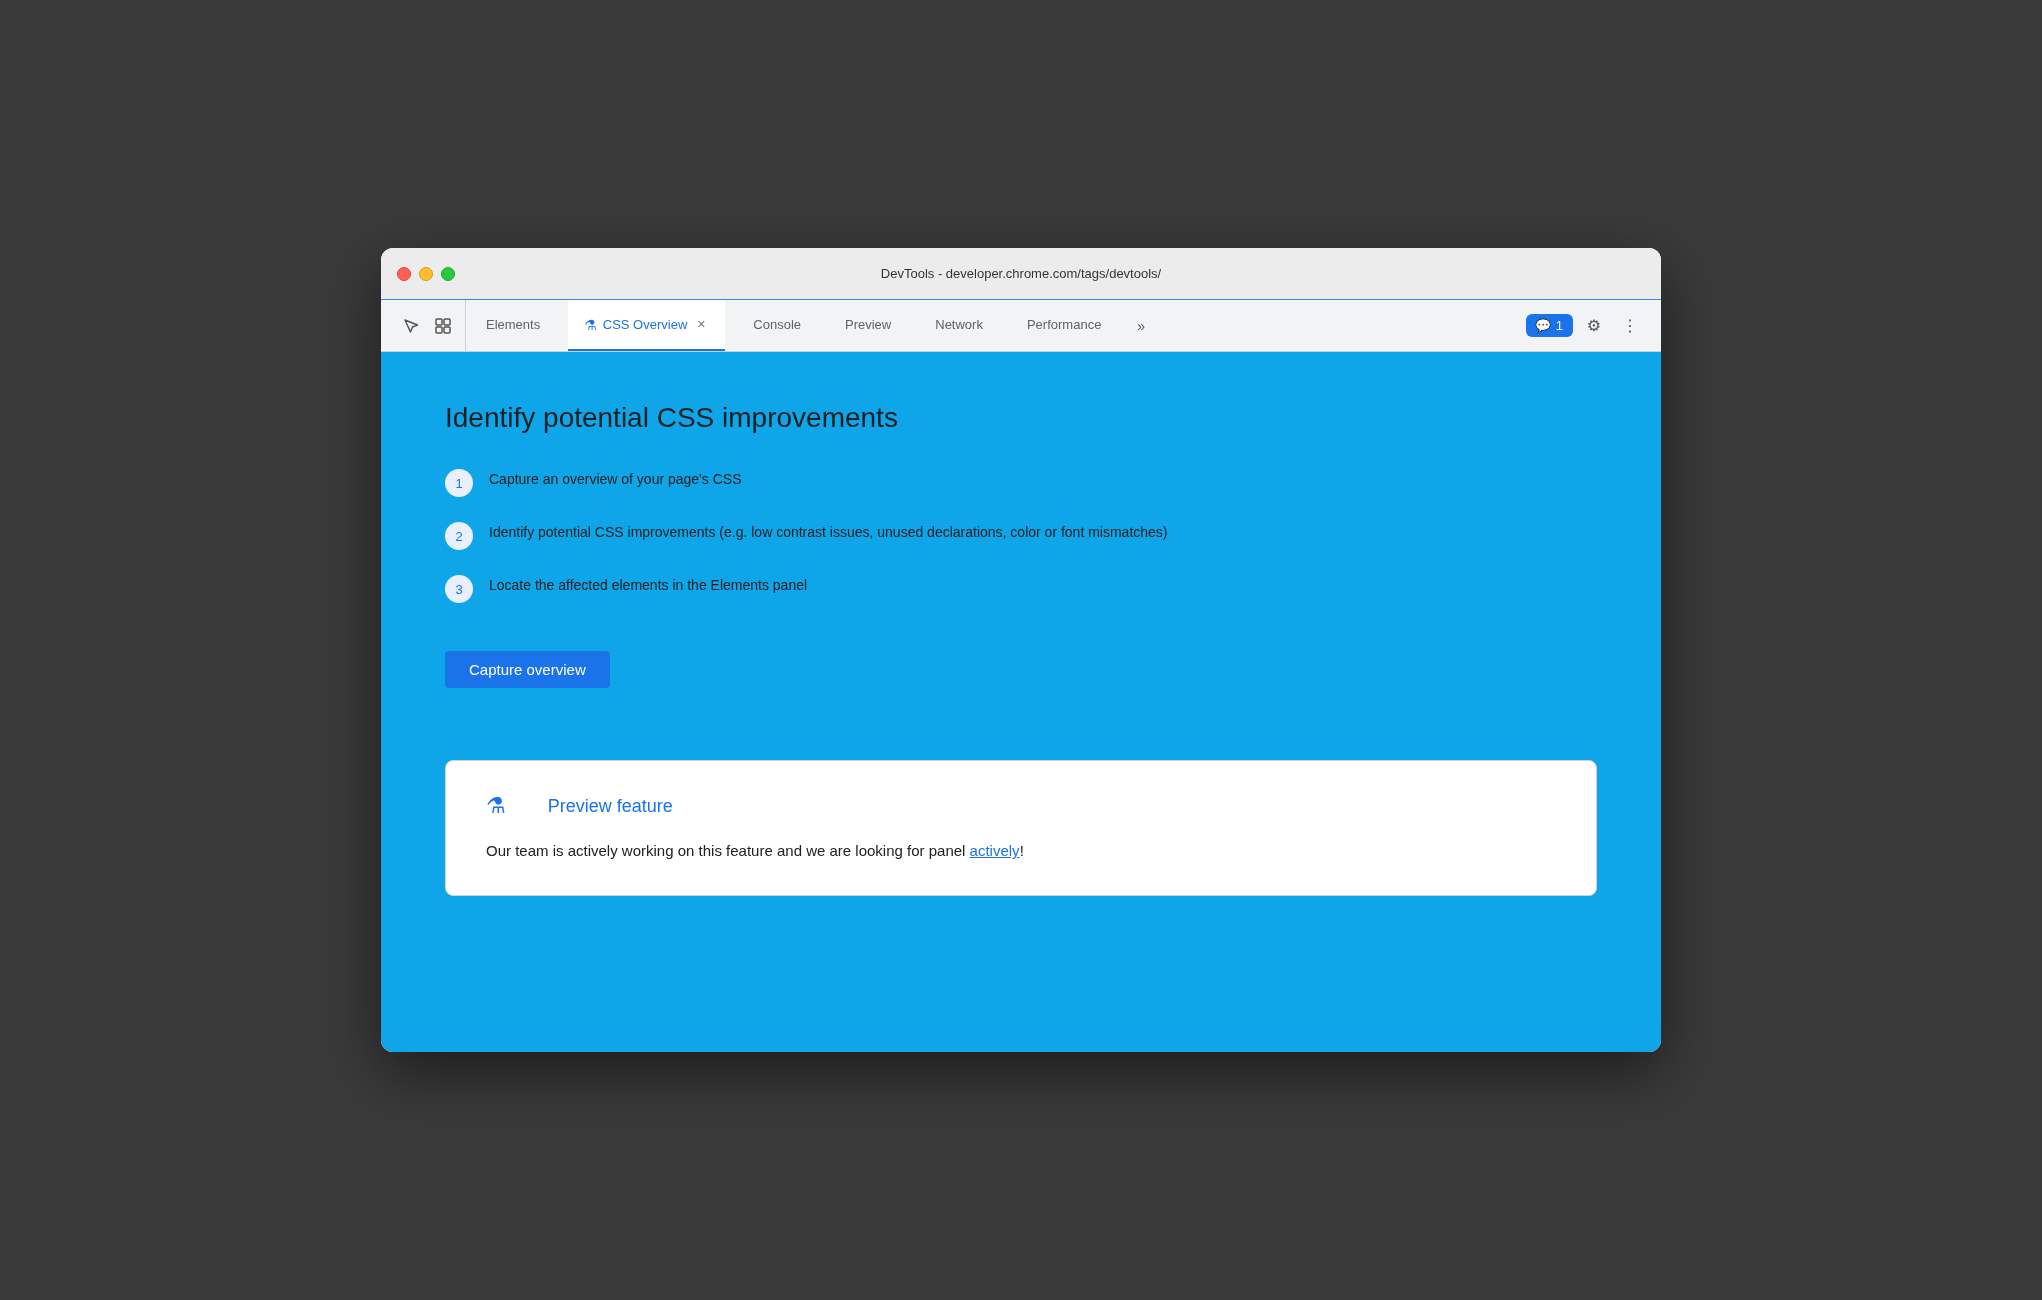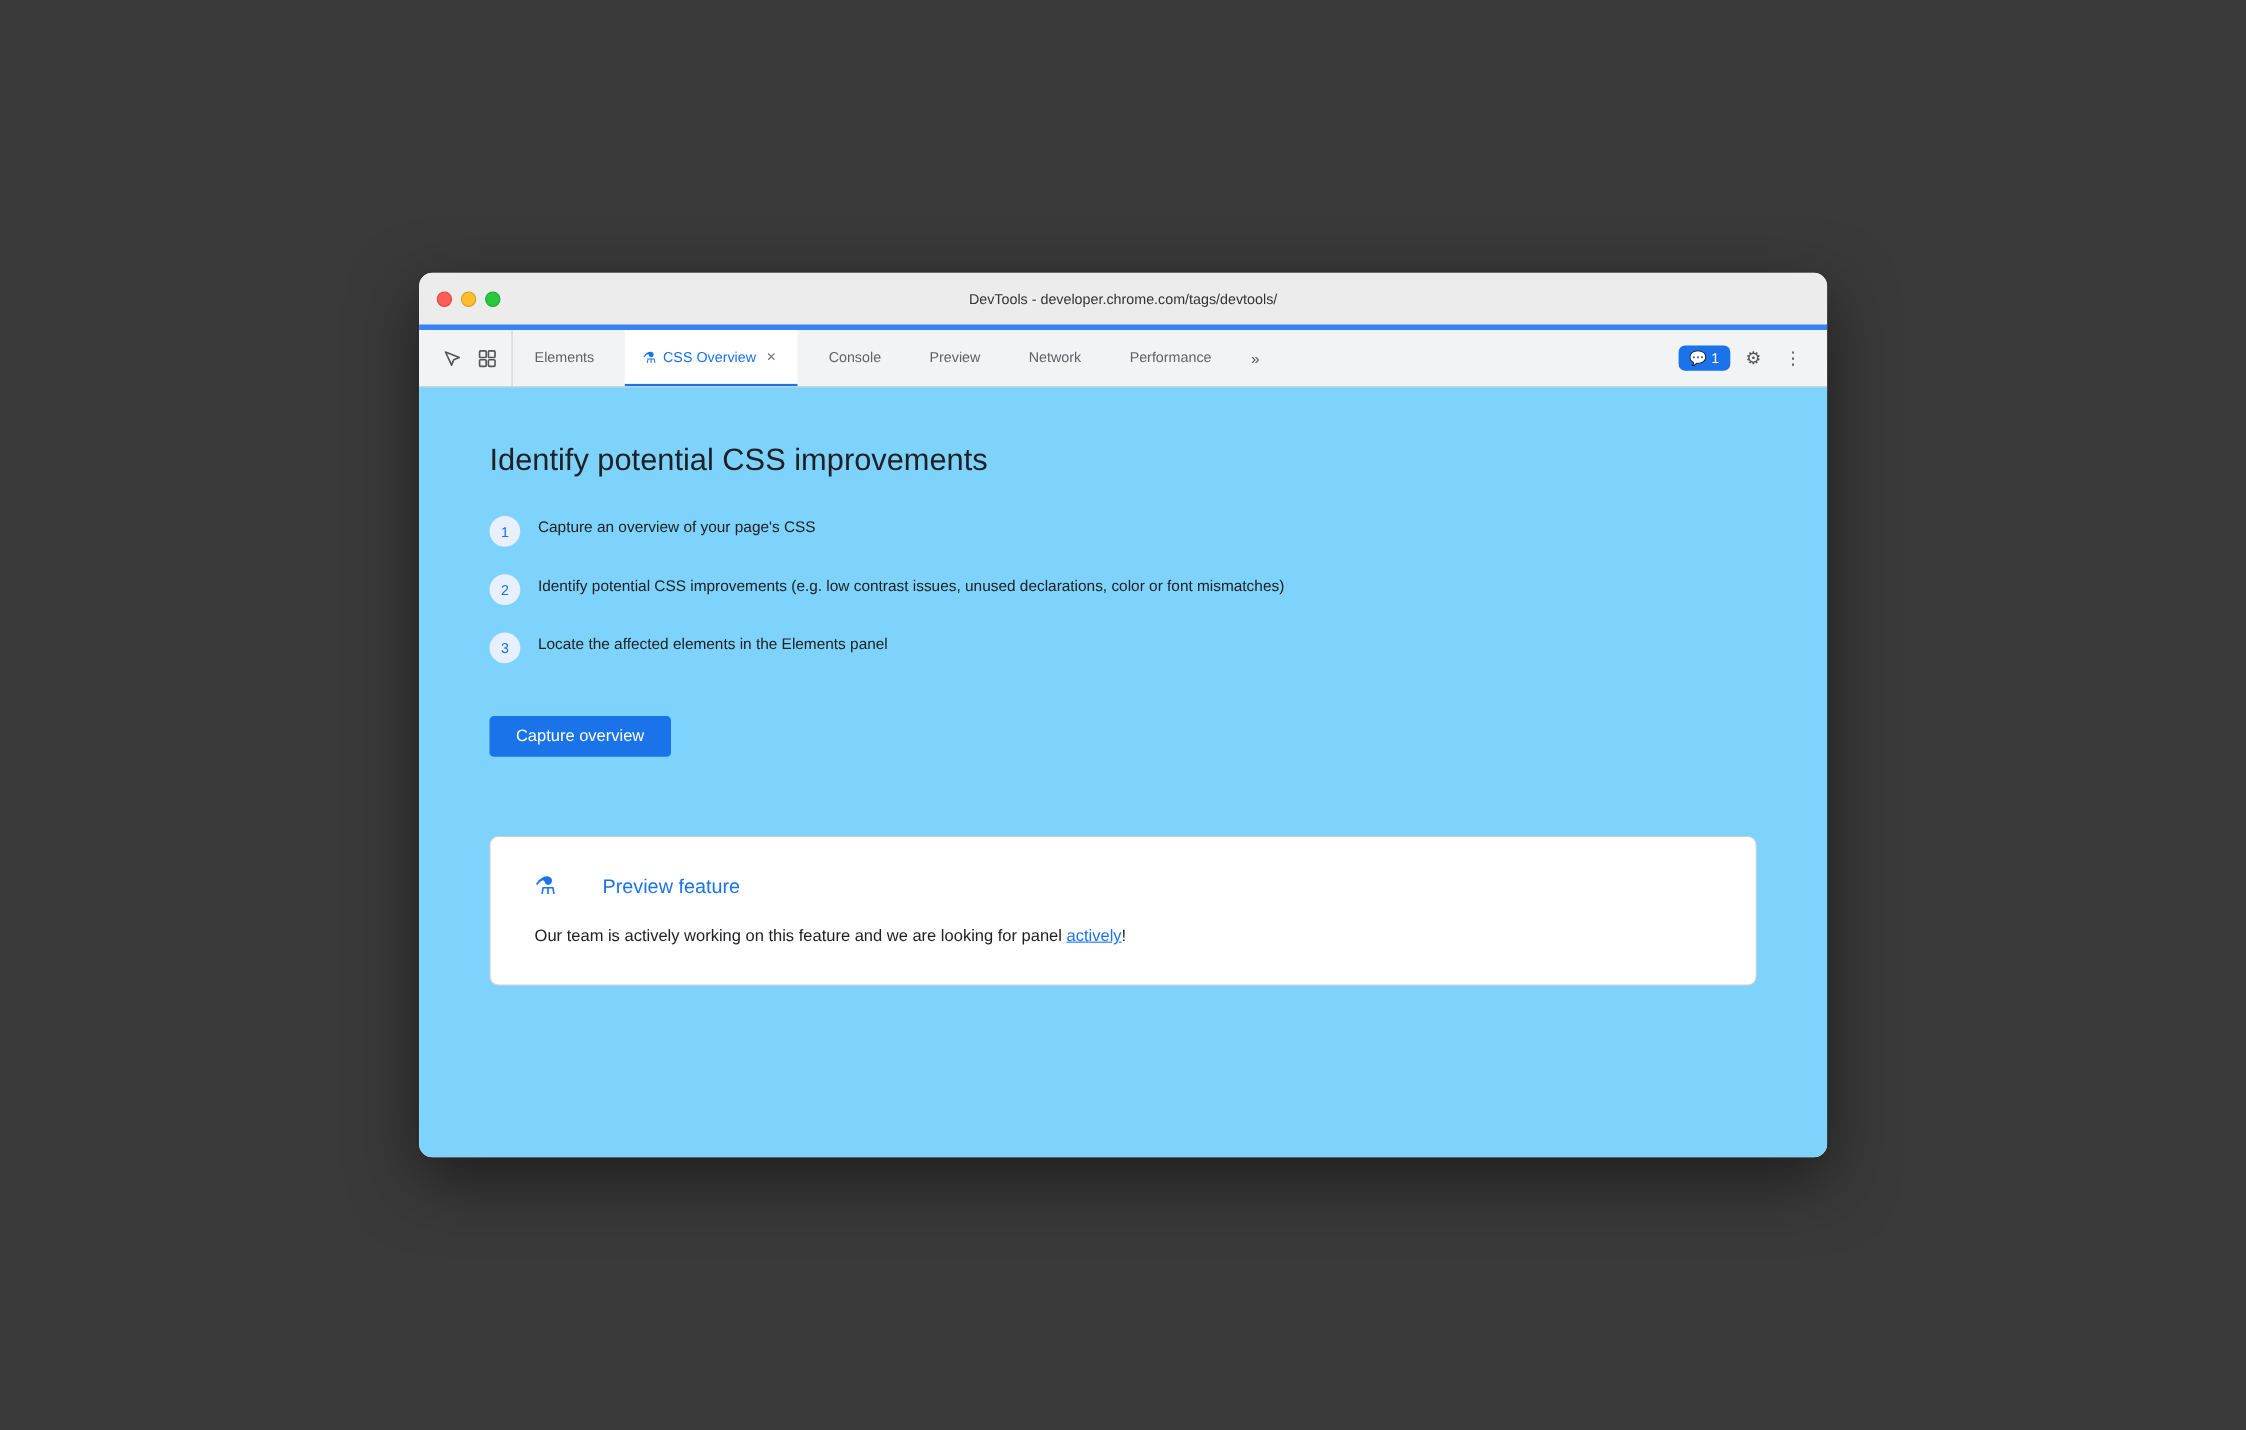--- a/index.html
+++ b/index.html
@@ -21,21 +21,21 @@
       overflow: hidden;
     }
 
     
     .titlebar {
       background: #ececec;
       height: 52px;
       display: flex;
       align-items: center;
       padding: 0 16px;
-      border-bottom: 5px solid #3b82f6;
+      border-bottom: 1px solid #3b82f6;
       position: relative;
     }
 
     .traffic-lights {
       display: flex;
       gap: 8px;
       align-items: center;
     }
 
     .traffic-light {
@@ -167,21 +167,21 @@
       display: flex;
       align-items: center;
       justify-content: center;
       cursor: pointer;
       color: #555;
       font-size: 16px;
     }
 
     
     .devtools-content {
-      background: #7dd3fc;
+      background: #0ea5e9;
       padding: 48px 64px;
       min-height: 700px;
     }
 
     .page-title {
       font-size: 28px;
       font-weight: 400;
       color: #202124;
       margin-bottom: 32px;
       line-height: 1.3;

